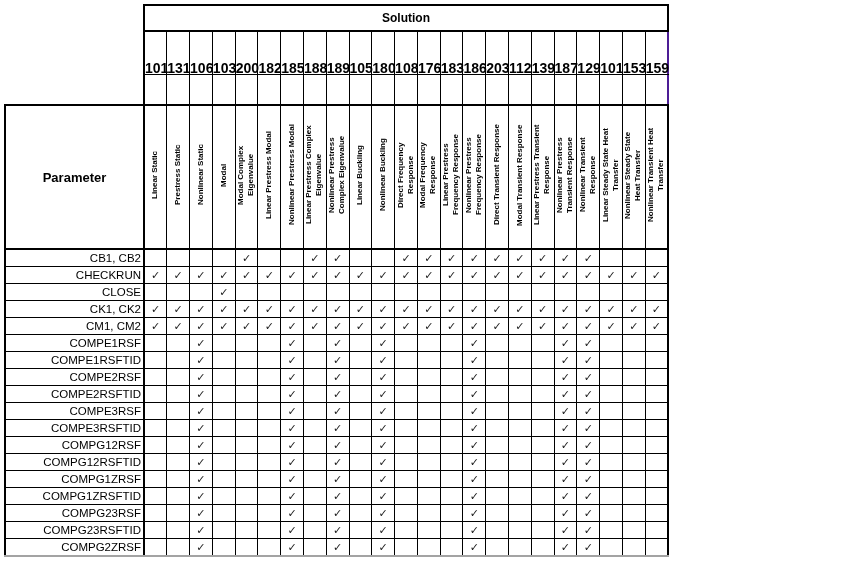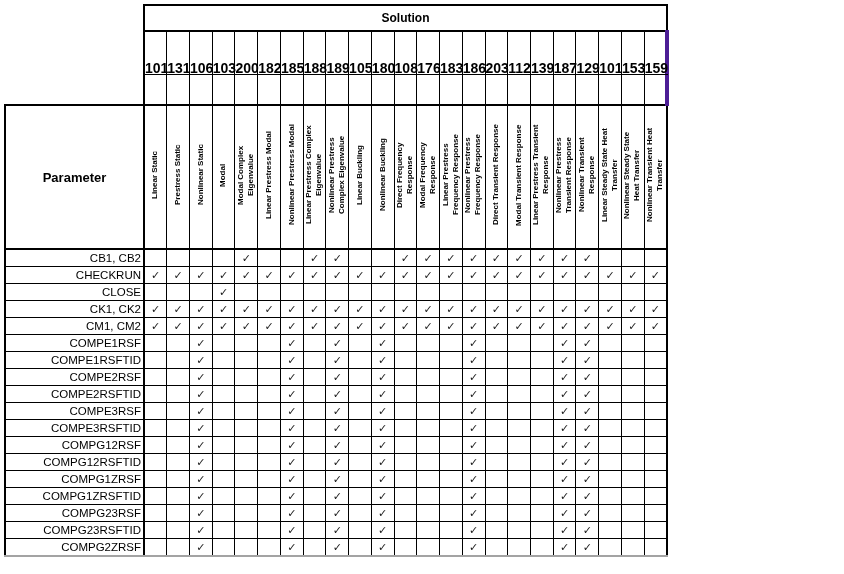--- a/index.html
+++ b/index.html
@@ -33,21 +33,21 @@
   }
   th.num {
     border: 1px solid #000;
     border-top: 2px solid #000;
     border-bottom: 2px solid #000;
     height: 72px;
     font-size: 14px; font-weight: bold;
     text-align: center; vertical-align: middle; text-decoration: underline;
   }
   th.num.first { border-left: 2px solid #000; }
-  th.num.last  { border-right: 4px solid #4c1d95; }
+  th.num.last  { border-right: 2px solid #4c1d95; }
 
   th.param {
     border: 2px solid #000;
     font-size: 13px; font-weight: bold;
     text-align: center; vertical-align: middle;
   }
   th.rot {
     border: 1px solid #000;
     border-bottom: 2px solid #000;
     height: 142px;

